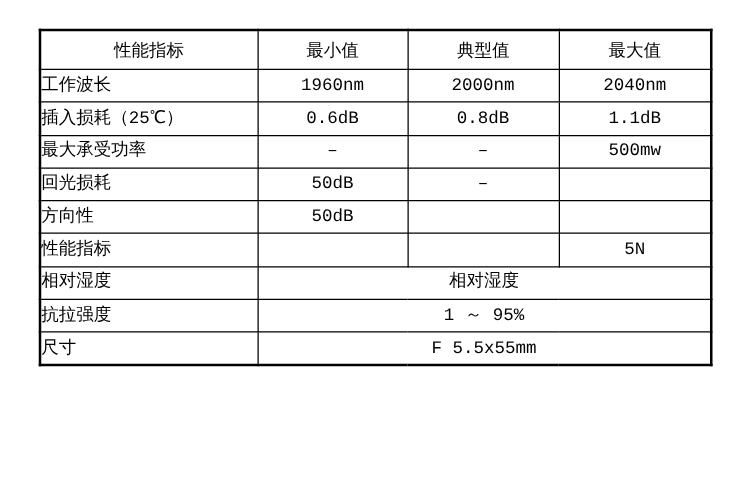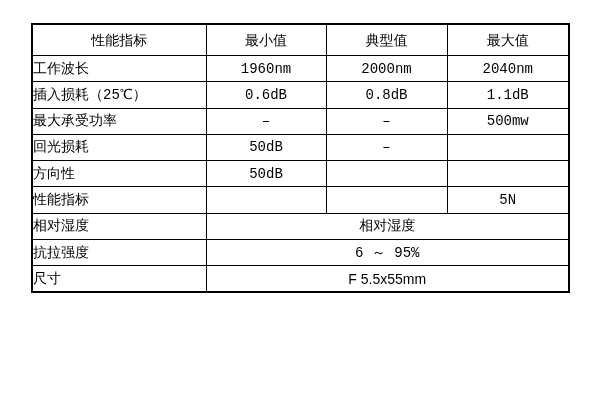--- a/index.html
+++ b/index.html
@@ -37,21 +37,21 @@
     padding-left: 4px;
     font-family: Liberation Mono, monospace;
   }
   .header-cell { text-align: center; }
   .value-cell {
     text-align: center;
     font-size: 13px;
     font-family: "Liberation Mono", "DejaVu Sans Mono", monospace;
   }
   .value-sans {
-    font-family: Liberation Sans, sans-serif;
+    font-family: Liberation Mono, monospace;
     font-size: 13px;
   }
 </style>
 </head>
 <body>
 
 <table class="spec-table">
   <colgroup>
     <col style="width:174px">
     <col style="width:120px">
@@ -111,21 +111,21 @@
 
     <tr>
       <td class="label-cell">相对湿度</td>
       <td class="value-cell" colspan="3">相对湿度</td>
     </tr>
 
 
 
     <tr>
       <td class="label-cell">抗拉强度</td>
-      <td class="value-cell" colspan="3">6 ～ 95%</td>
+      <td class="value-cell" colspan="3">1 ～ 95%</td>
     </tr>
 
     <tr>
       <td class="label-cell">尺寸</td>
       <td class="value-cell value-sans" colspan="3">F 5.5x55mm</td>
     </tr>
   </tbody>
 </table>
 
 </body></html>

